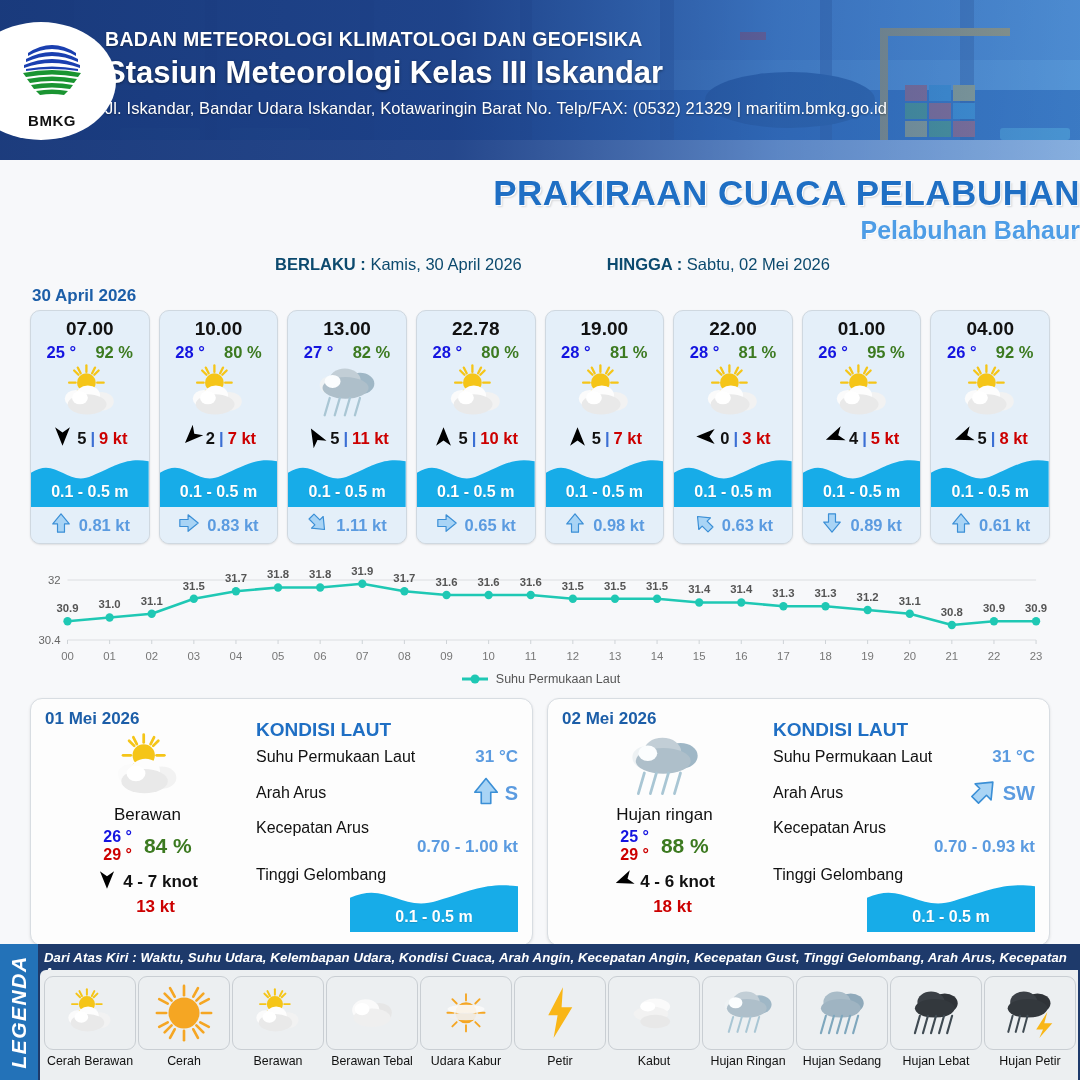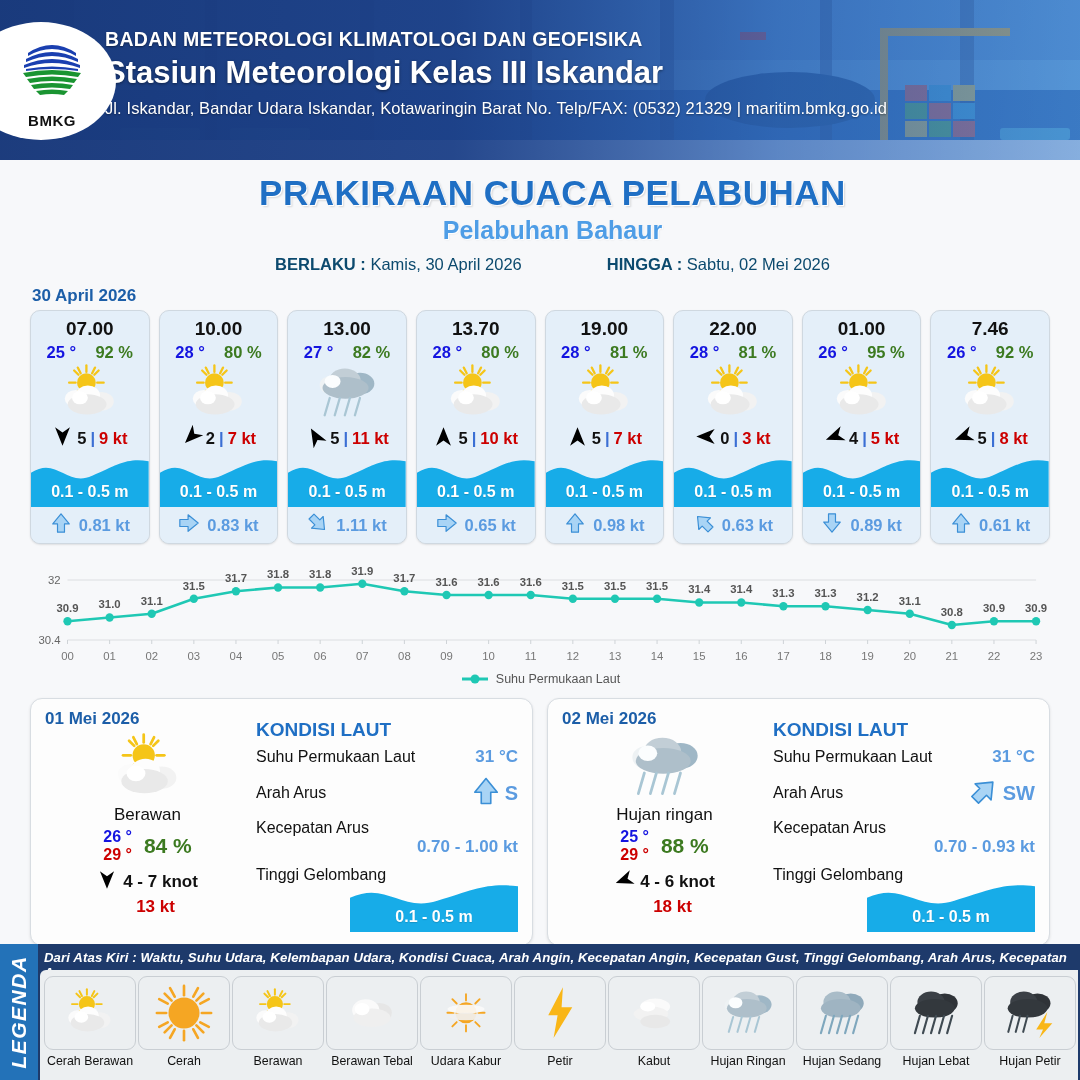--- a/index.html
+++ b/index.html
@@ -43,21 +43,21 @@
   .hdr-line2 {
     font-size:31px; font-weight:bold; letter-spacing:0px; margin-top:4px;
     text-shadow:0 1px 3px rgba(0,0,0,.45);
   }
   .hdr-line3 {
     font-size:16.5px; margin-top:8px; letter-spacing:.1px;
     text-shadow:0 1px 2px rgba(0,0,0,.4);
   }
 
   
-  .title-block { text-align:center; padding-top:13px;margin-left:25px; }
+  .title-block { text-align:right; padding-top:13px;margin-left:25px; }
   .title-main {
     font-size:35px; font-weight:bold; color:#1f6fc4; letter-spacing:.5px;
     text-shadow: 1px 1px 0 #fff, 2px 2px 2px rgba(0,0,0,.13);
   }
   .title-sub {
     font-size:25px; font-weight:bold; color:#4e9de6; margin-top:3px;
     text-shadow: 1px 1px 0 #fff, 1px 1px 2px rgba(0,0,0,.10);
   }
   .valid-row {
     margin-top:10px; display:flex; justify-content:center; gap:85px;
@@ -412,21 +412,21 @@
       <div class="wave-label">0.1 - 0.5 m</div>
     </div>
     <div class="c-cur">
       <span><svg width="22" height="22" viewBox="0 0 24 24" style="transform:rotate(315deg)">
     <polygon points="12,22 3,11 8.2,11 8.2,2 15.8,2 15.8,11 21,11" fill="#a9d4f5" stroke="#3b8fd6" stroke-width="1.3" stroke-linejoin="round"></polygon>
   </svg></span>
       <span>1.11 kt</span>
     </div>
     </div>
     <div class="card">
-    <div class="c-time">13.70</div>
+    <div class="c-time">22.78</div>
     <div class="c-th">
       <span class="c-temp">28 °</span>
       <span class="c-hum">80 %</span>
     </div>
     <div class="c-icon">
         <svg width="72" height="57.6" viewBox="0 0 100 80">
     <g>
       <circle cx="45" cy="26" r="13" fill="#f5c518"></circle>
       <g stroke="#f5c518" stroke-width="3.2" stroke-linecap="round">
         <line x1="45" y1="2" x2="45" y2="11"></line>
@@ -628,21 +628,21 @@
       <div class="wave-label">0.1 - 0.5 m</div>
     </div>
     <div class="c-cur">
       <span><svg width="22" height="22" viewBox="0 0 24 24" style="transform:rotate(0deg)">
     <polygon points="12,22 3,11 8.2,11 8.2,2 15.8,2 15.8,11 21,11" fill="#a9d4f5" stroke="#3b8fd6" stroke-width="1.3" stroke-linejoin="round"></polygon>
   </svg></span>
       <span>0.89 kt</span>
     </div>
     </div>
     <div class="card">
-    <div class="c-time">7.46</div>
+    <div class="c-time">04.00</div>
     <div class="c-th">
       <span class="c-temp">26 °</span>
       <span class="c-hum">92 %</span>
     </div>
     <div class="c-icon">
         <svg width="72" height="57.6" viewBox="0 0 100 80">
     <g>
       <circle cx="45" cy="26" r="13" fill="#f5c518"></circle>
       <g stroke="#f5c518" stroke-width="3.2" stroke-linecap="round">
         <line x1="45" y1="2" x2="45" y2="11"></line>

